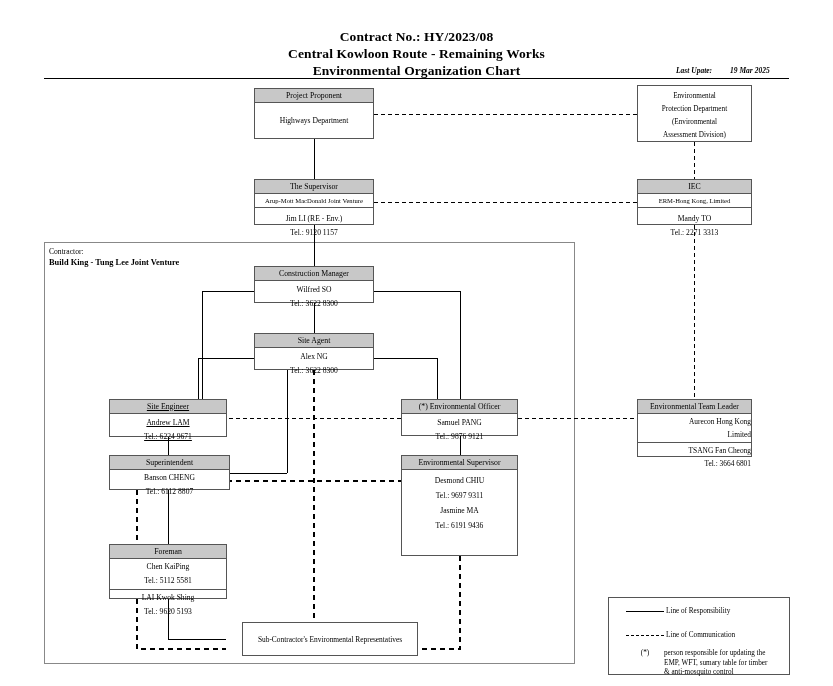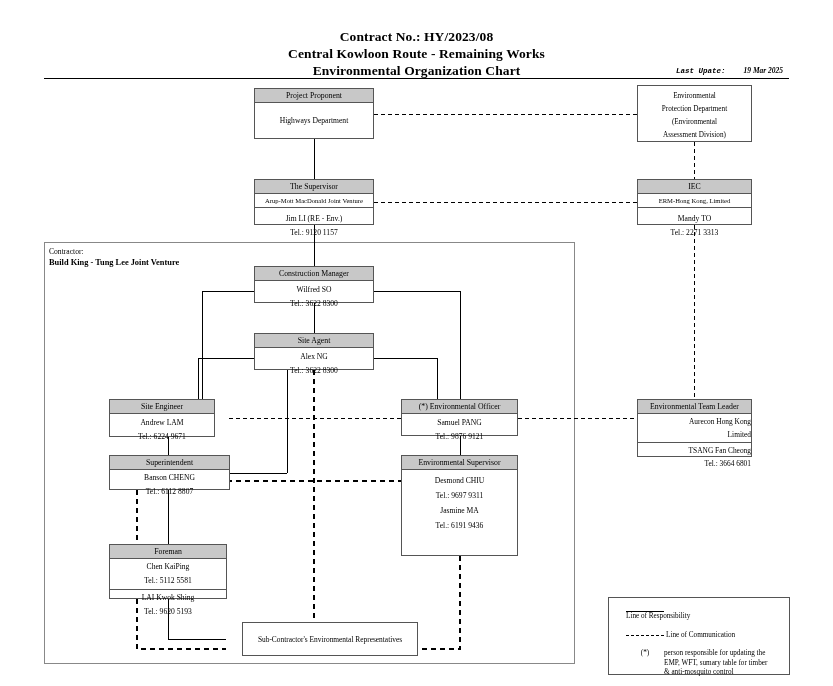--- a/index.html
+++ b/index.html
@@ -50,21 +50,21 @@
   .last-update {
     position: absolute;
     top: 66px;
     left: 676px;
     font-family: "Liberation Serif", serif;
     font-weight: bold;
     font-style: italic;
     font-size: 7.5px;
     white-space: nowrap;
   }
-  .last-update .lu-label { margin-right: 18px; font-family: Liberation Mono, monospace; }
+  .last-update .lu-label { margin-right: 18px; }
 
   
   .contractor-frame {
     position: absolute;
     left: 44px;
     top: 242px;
     width: 531px;
     height: 422px;
     border: 1px solid #888888;
     box-sizing: border-box;
@@ -145,21 +145,21 @@
 
   #box-supervisor { left: 254px; top: 179px; width: 120px; height: 46px; }
   #box-iec { left: 637px; top: 179px; width: 115px; height: 46px; }
 
   #box-cm { left: 254px; top: 266px; width: 120px; height: 37px; }
   #box-cm .body { padding: 2px 0 2px 0; }
 
   #box-sa { left: 254px; top: 333px; width: 120px; height: 37px; }
   #box-sa .body { padding: 2px 0 2px 0; }
 
-  #box-se { left: 109px; top: 399px; width: 106px; height: 38px; }
+  #box-se { left: 109px; top: 399px; width: 118px; height: 38px; text-decoration: underline; }
   #box-se .body { padding: 2px 0; }
 
   #box-eo { left: 401px; top: 399px; width: 117px; height: 37px; }
   #box-eo .body { padding: 2px 0; }
 
   #box-etl { left: 637px; top: 399px; width: 115px; height: 58px; }
   #box-etl .row { font-size: 7.4px; line-height: 13px; text-align: right; }
   #box-etl .seg { padding: 1px 0; }
 
   #box-super { left: 109px; top: 455px; width: 121px; height: 35px; }
@@ -190,21 +190,21 @@
   }
   .legend-row {
     position: absolute;
     display: flex;
     align-items: flex-start;
   }
   .legend-row .lg-text {
     font-size: 7.2px;
     line-height: 9.5px;
   }
-  #lg-resp { left: 17px; top: 9px; flex-direction: column; }
+  #lg-resp { left: 17px; top: 9px; }
   #lg-comm { left: 17px; top: 33px; }
   #lg-star { left: 17px; top: 51px; }
 
   .line-solid {
     width: 38px;
     height: 0;
     border-top: 1px solid #000000;
     margin-top: 4px;
     margin-right: 2px;
     flex: none;

